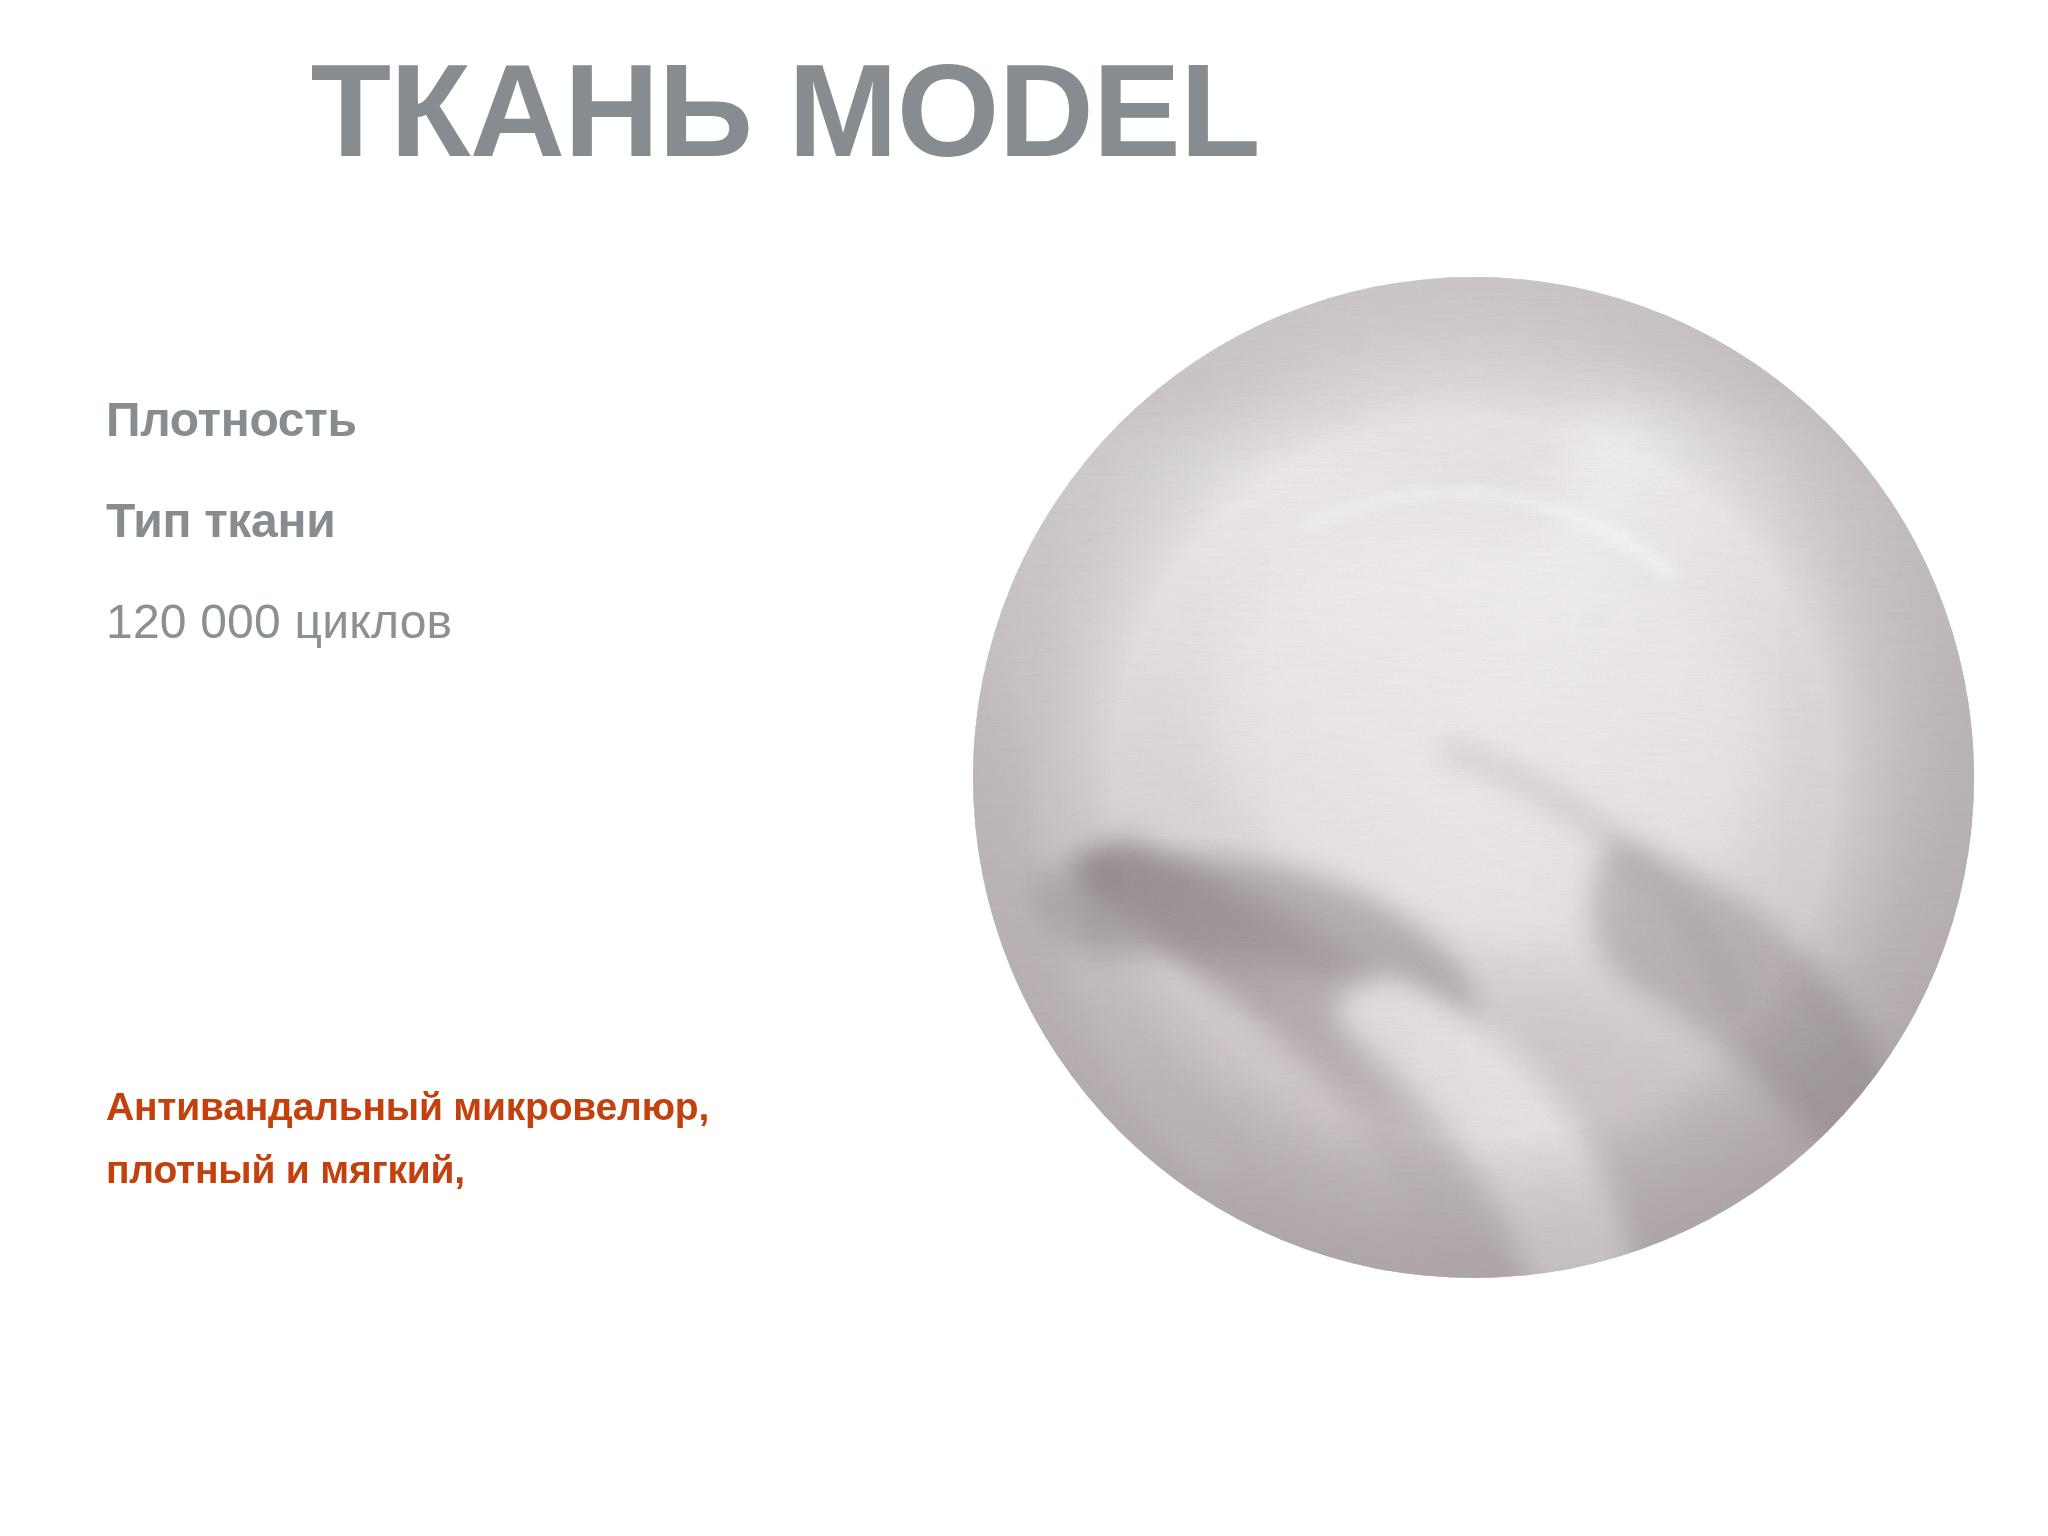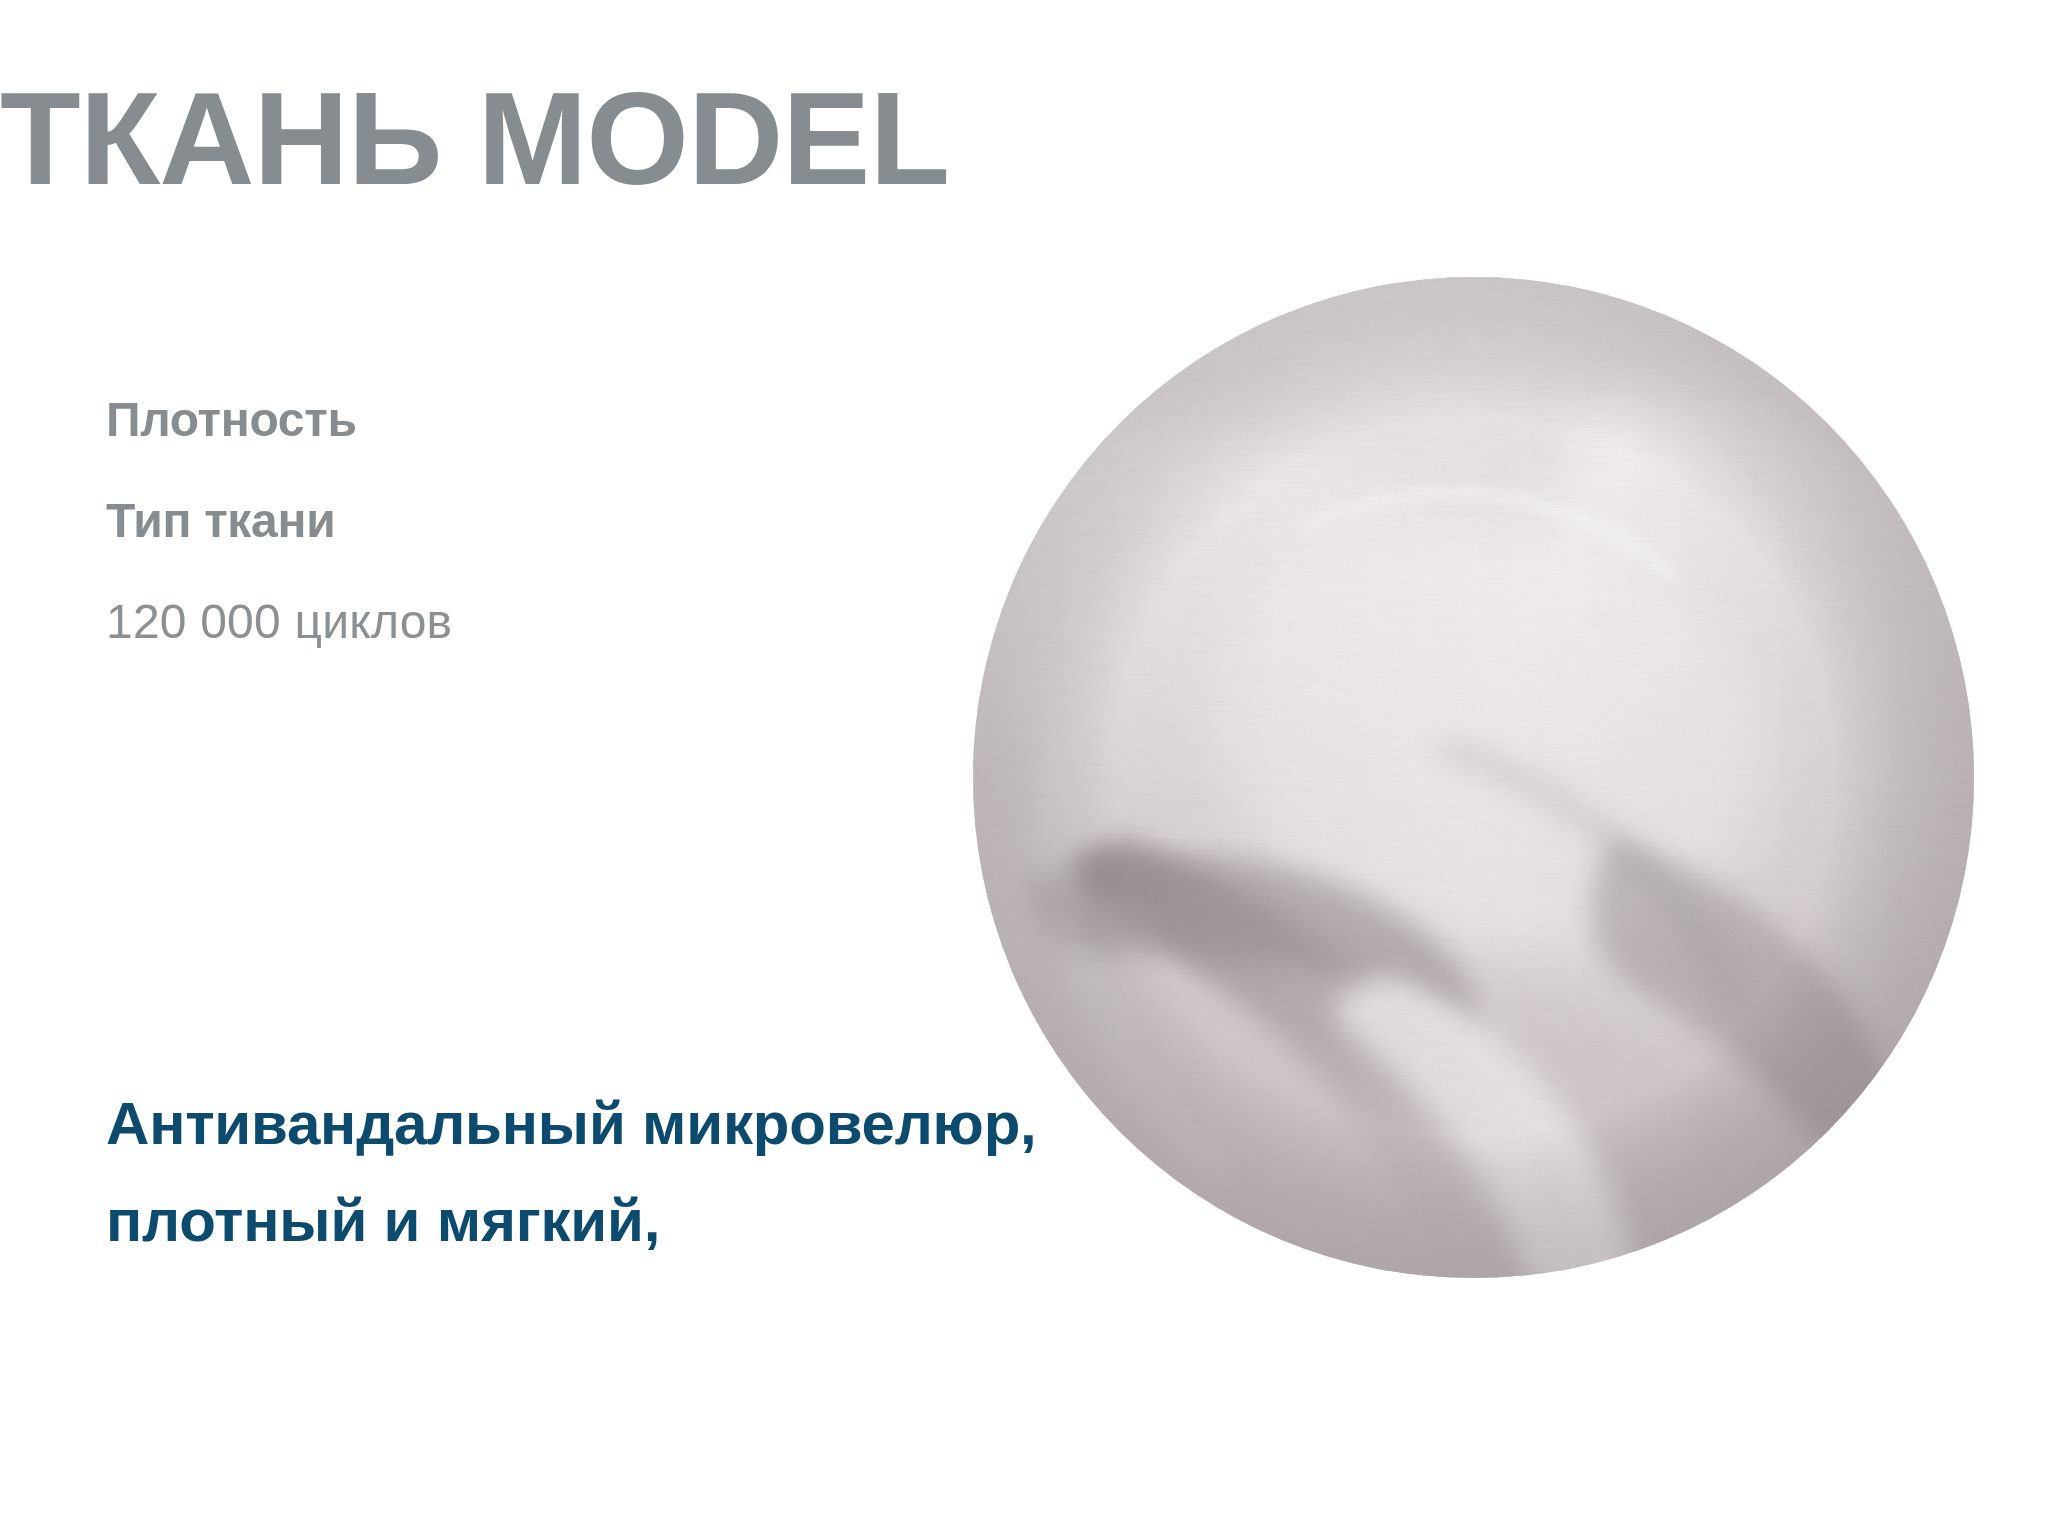--- a/index.html
+++ b/index.html
@@ -13,22 +13,23 @@
 
   body {
     font-family:"Liberation Sans", sans-serif;
     position:relative;
   }
 
   
   .slide-title {
     position:absolute;
     left:0;
-    top:68px;
+    top:40px;
     width:1570px;
+    text-align:center;
     font-family:"Liberation Sans", sans-serif;
     font-weight:bold;
     font-size:132px;
     line-height:1.08;
     letter-spacing:-1px;
     color:#868C8F;
     white-space:nowrap;
   }
 
   
@@ -62,24 +63,24 @@
   }
 
   
   .description {
     position:absolute;
     left:106px;
     top:1075px;
     width:900px;
     font-family:"Liberation Sans Narrow","Liberation Sans", sans-serif;
     font-weight:bold;
-    font-size:60px;
+    font-size:39px;
     line-height:1.62;
     letter-spacing:-0.2px;
-    color:#0c4a6e;
+    color:#c2410c;
   }
   .description .line { display:block; white-space:nowrap; }
 
   
   .fabric-circle {
     position:absolute;
     left:973px;
     top:277px;
     width:1001px;
     height:1001px;

